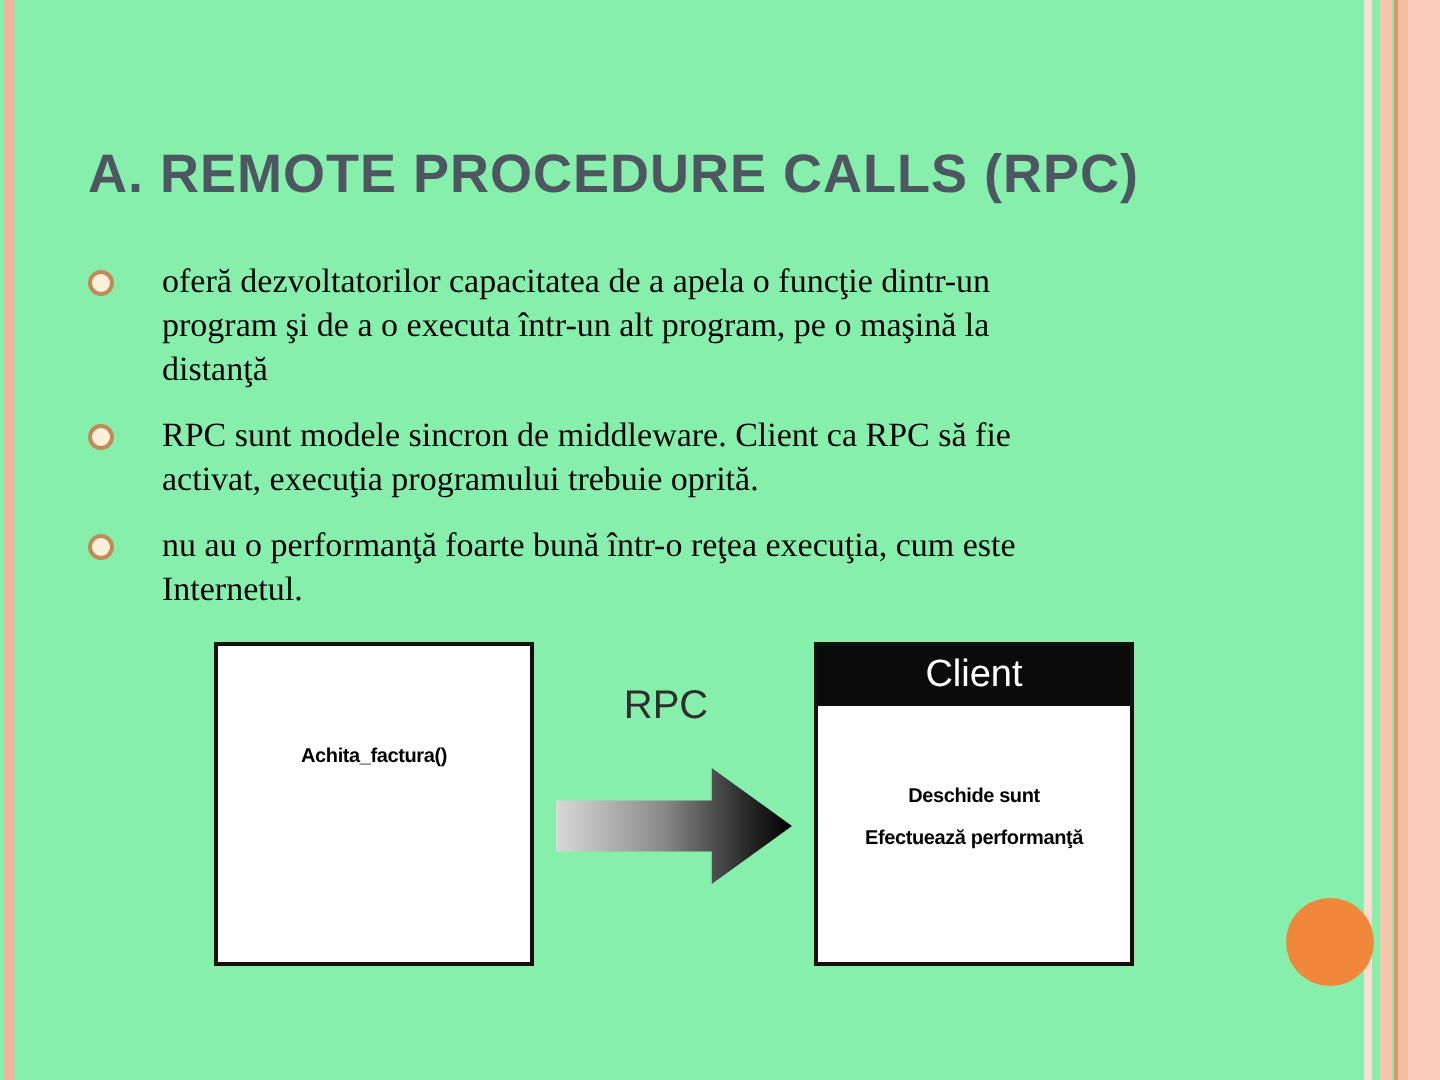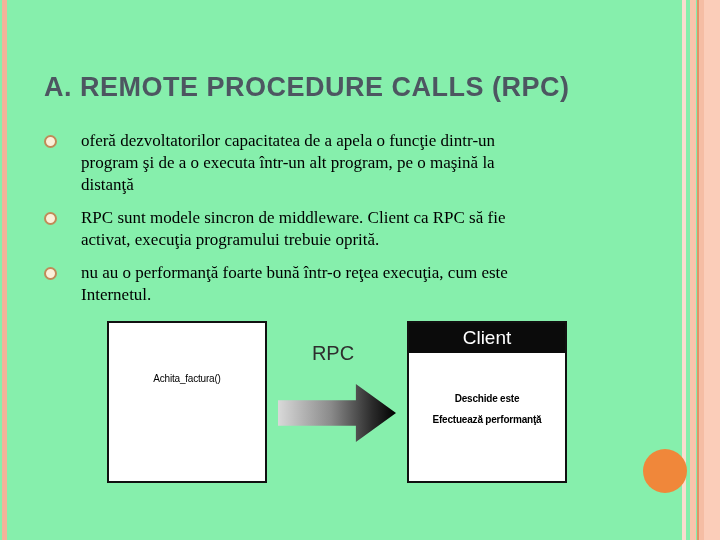--- a/index.html
+++ b/index.html
@@ -31,21 +31,21 @@
 
   
   .dbox{position:absolute;top:321px;width:160px;height:162px;border:2px solid #111;
         background:#fff;box-sizing:border-box;}
   .dbox-client{left:107px;}
   .dbox-server{left:407px;}
   .dbox-header{height:30px;background:#0b0b0b;color:#fff;display:flex;align-items:center;
                justify-content:center;font-size:19px;font-weight:400;
                font-family:"Liberation Sans",sans-serif;}
   .dbox-body{position:relative;height:126px;}
-  .client-call{margin-top:50px;text-align:center;font-weight:400;font-size:10px;
+  .client-call{margin-top:50px;text-align:center;font-weight:700;font-size:10px;
                letter-spacing:-0.2px;color:#000;}
   .server-line1{margin-top:40px;text-align:center;font-weight:700;font-size:10px;
                 letter-spacing:-0.2px;color:#000;}
   .server-line2{margin-top:10px;text-align:center;font-weight:700;font-size:10px;
                 letter-spacing:-0.2px;color:#000;}
 
   .rpc-label{position:absolute;left:276px;top:342px;width:114px;text-align:center;
              font-size:20px;color:#2e2e2e;font-family:"Liberation Sans",sans-serif;}
   .rpc-arrow{position:absolute;left:278px;top:384px;width:118px;height:58px;
              background:linear-gradient(90deg,#d9d9d9 0%,#8a8a8a 45%,#2b2b2b 80%,#000 100%);
@@ -97,21 +97,21 @@
         <div class="client-call">Achita_factura()</div>
       </div>
     </div>
 
     <div class="rpc-label">RPC</div>
     <div class="rpc-arrow"></div>
 
     <div class="dbox dbox-server">
       <div class="dbox-header">Client</div>
       <div class="dbox-body">
-        <div class="server-line1">Deschide este</div>
+        <div class="server-line1">Deschide sunt</div>
         <div class="server-line2">Efectuează performanţă</div>
       </div>
     </div>
 
   </div>
 
   <div class="orange-dot"></div>
 
 </div>
 

